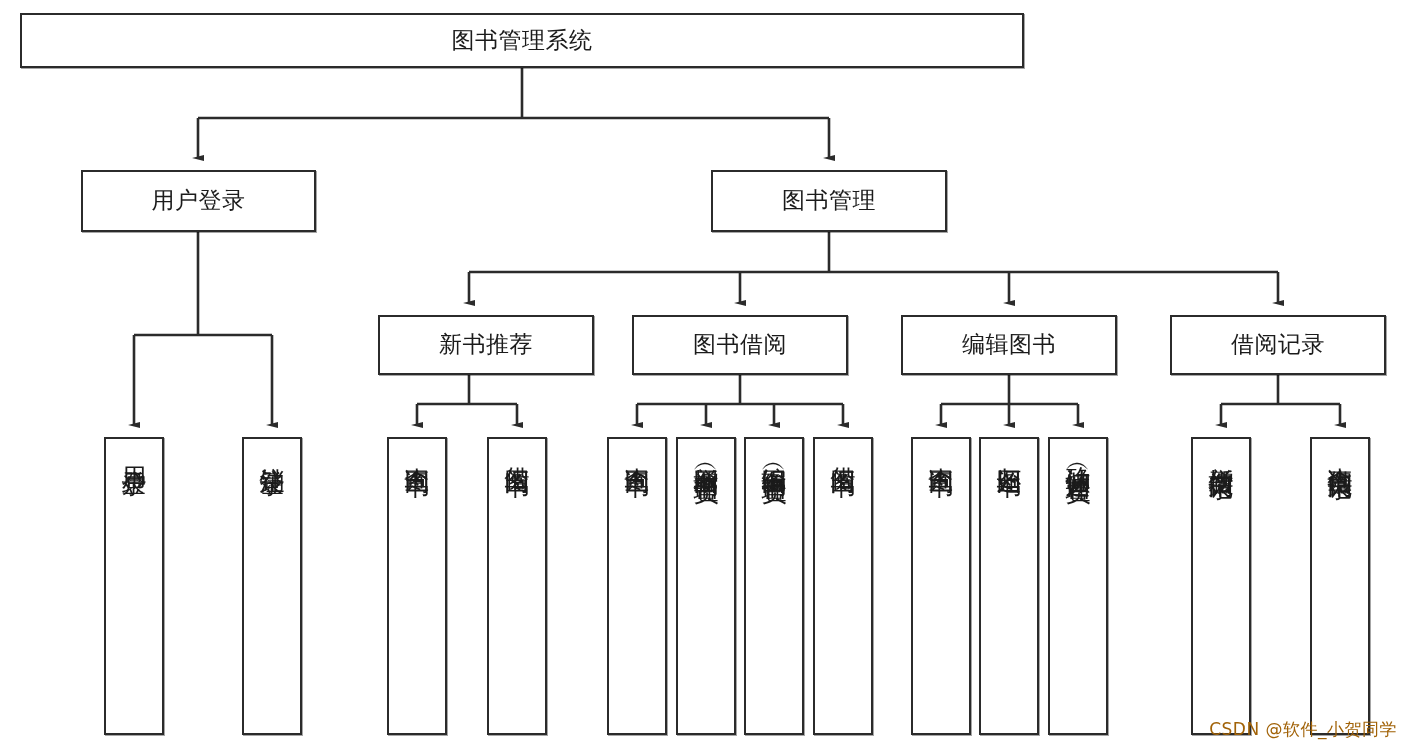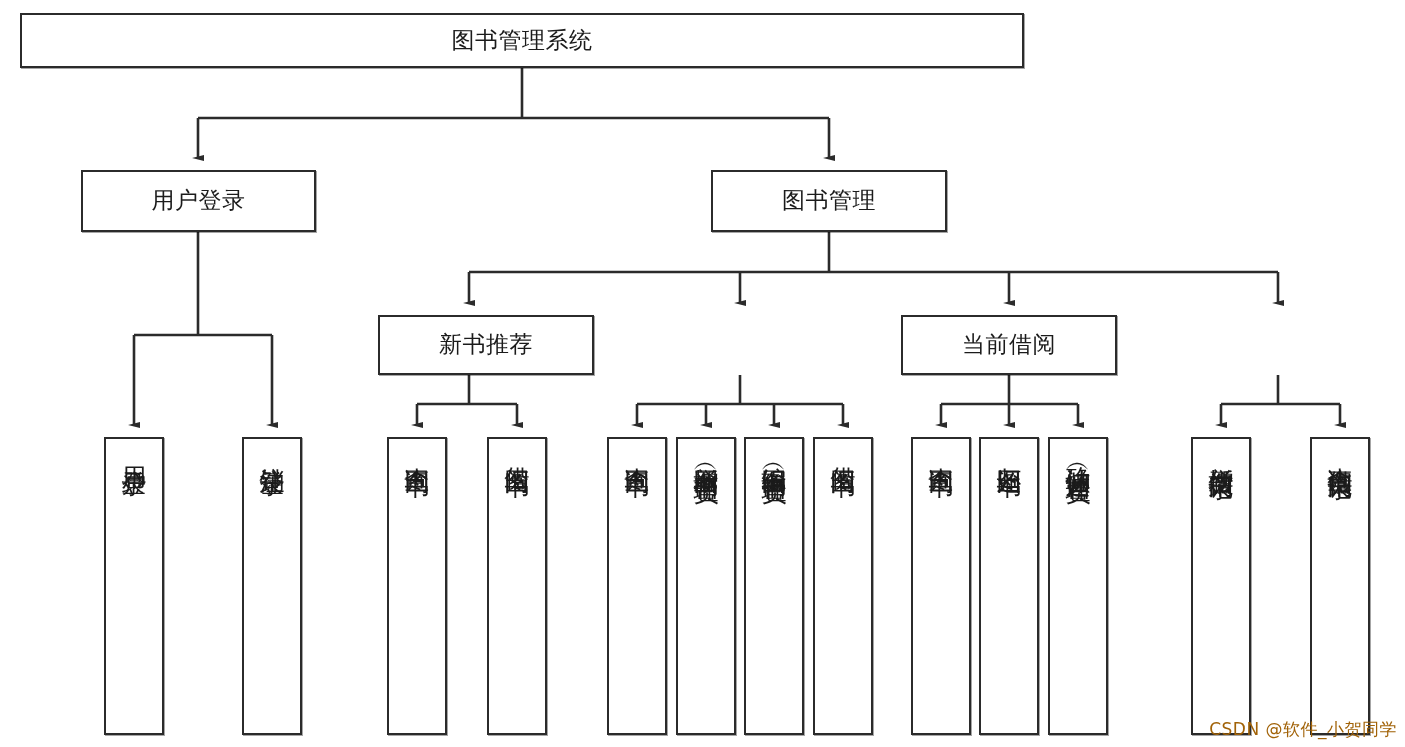--- a/index.html
+++ b/index.html
@@ -131,25 +131,31 @@
   </div>
 
   <div class="node horiz" style="left:711px; top:170px; width:236px; height:62px;">
     <span class="label">图书管理</span>
   </div>
 
   <div class="node horiz" style="left:362px; top:315px; width:216px; height:60px;margin-left:16px;">
     <span class="label">新书推荐</span>
   </div>
 
+  <div class="node horiz" style="left:632px; top:315px; width:216px; height:60px;">
+    <span class="label">图书借阅</span>
+  </div>
 
   <div class="node horiz" style="left:901px; top:315px; width:216px; height:60px;">
-    <span class="label">当前借阅</span>
-  </div>
-
+    <span class="label">编辑图书</span>
+  </div>
+
+  <div class="node horiz" style="left:1170px; top:315px; width:216px; height:60px;">
+    <span class="label">借阅记录</span>
+  </div>
 
   <div class="node vert" style="left:104px; top:437px; width:60px; height:298px;">
     <span class="label">用户登录</span>
   </div>
 
   <div class="node vert" style="left:242px; top:437px; width:60px; height:298px;">
     <span class="label">注销登录</span>
   </div>
 
   <div class="node vert" style="left:387px; top:437px; width:60px; height:298px;">

